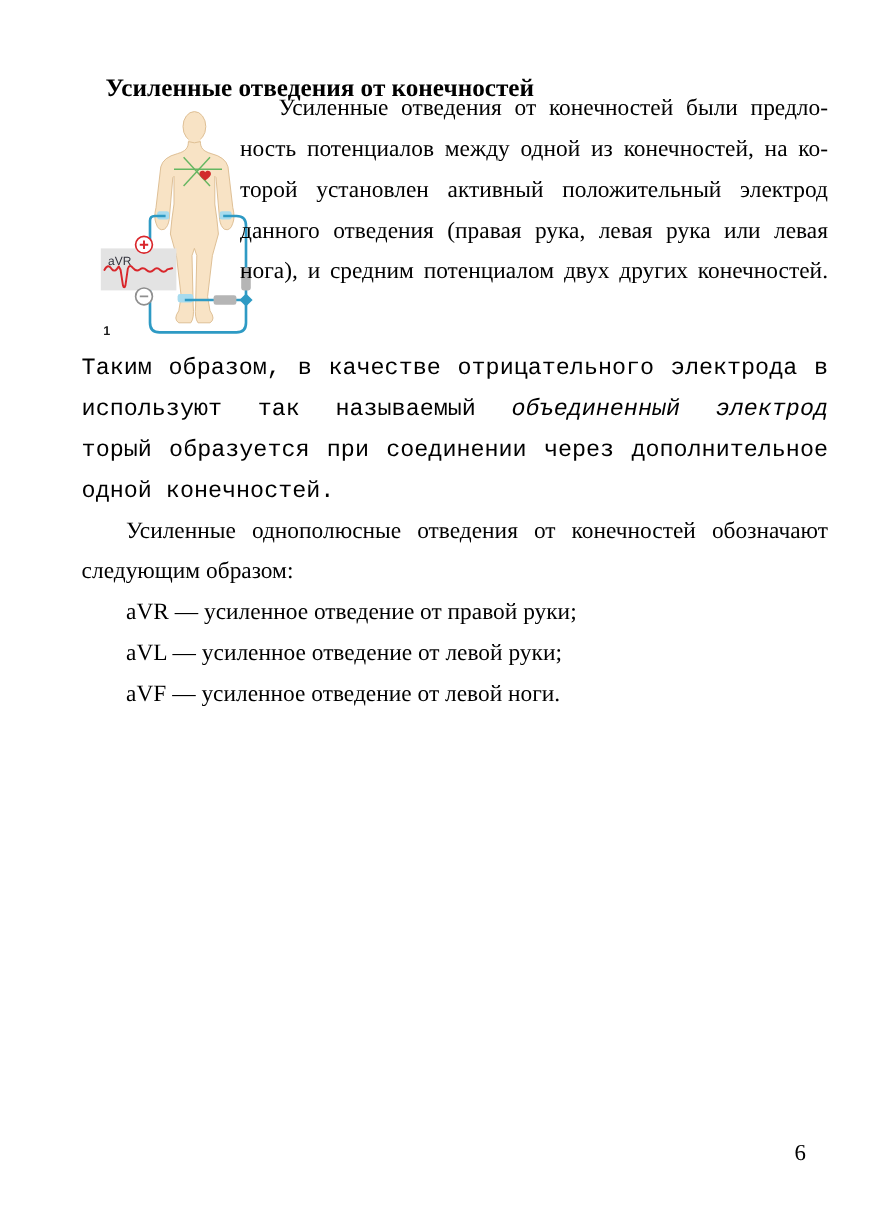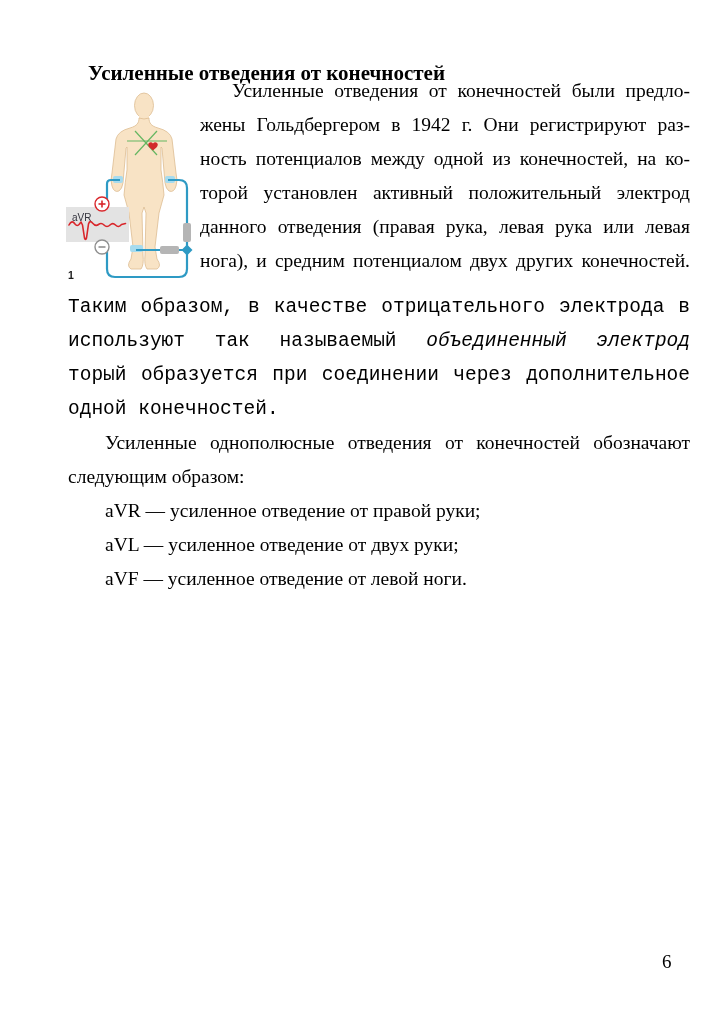--- a/index.html
+++ b/index.html
@@ -16,21 +16,21 @@
     position: absolute;
     left: 88px;
     top: 61px;
     font-size: 21px;
     font-weight: bold;
     line-height: 24px;
     white-space: nowrap;
   }
   .figure {
     position: absolute;
-    left: 58px;
+    left: 76px;
     top: 85px;
     width: 150px;
     height: 205px;
   }
   .textcol {
     position: absolute;
     font-size: 19.5px;
   }
   .col-wrapped { left: 200px; top: 74px; width: 490px; }
   .col-full    { left: 68px;  top: 290px; width: 622px; font-family: Liberation Mono, monospace; }
@@ -160,40 +160,39 @@
         <circle cx="44" cy="162" r="7" fill="#ffffff" stroke="#8f8f8f" stroke-width="1.4"></circle>
         <line x1="40.5" y1="162" x2="47.5" y2="162" stroke="#8f8f8f" stroke-width="1.6"></line>
       </g>
 
       <text x="10" y="194" font-size="10.5" font-weight="bold" class="fig-sans" fill="#1a1a1a">1</text>
     </svg>
   </div>
 
   <div class="textcol col-wrapped">
     <div class="line just indent1">Усиленные отведения от конечностей были предло-</div>
-    <div class="line just">жены Гольдбергером в 1942 г. Они регистрируют раз-</div>
     <div class="line just">ность потенциалов между одной из конечностей, на ко-</div>
     <div class="line just">торой установлен активный положительный электрод</div>
     <div class="line just">данного отведения (правая рука, левая рука или левая</div>
     <div class="line just">нога), и средним потенциалом двух других конечностей.</div>
   </div>
 
   <div class="textcol col-full">
     <div class="line just">Таким образом, в качестве отрицательного электрода в этих отведениях</div>
     <div class="line just"><span>используют так называемый </span><span class="it">объединенный электрод Гольдбергера,</span><span> ко-</span></div>
     <div class="line just">торый образуется при соединении через дополнительное сопротивление</div>
     <div class="line plain">одной конечностей.</div>
   </div>
 
   <div class="textcol col-para2">
     <div class="line just indent2">Усиленные однополюсные отведения от конечностей обозначают</div>
     <div class="line plain">следующим образом:</div>
   </div>
 
   <div class="textcol col-leads">
     <div class="line plain">aVR — усиленное отведение от правой руки;</div>
-    <div class="line plain">aVL — усиленное отведение от двух руки;</div>
+    <div class="line plain">aVL — усиленное отведение от левой руки;</div>
     <div class="line plain">aVF — усиленное отведение от левой ноги.</div>
   </div>
 
   <div class="page-num">6</div>
 
 </div>
 
 </body></html>

